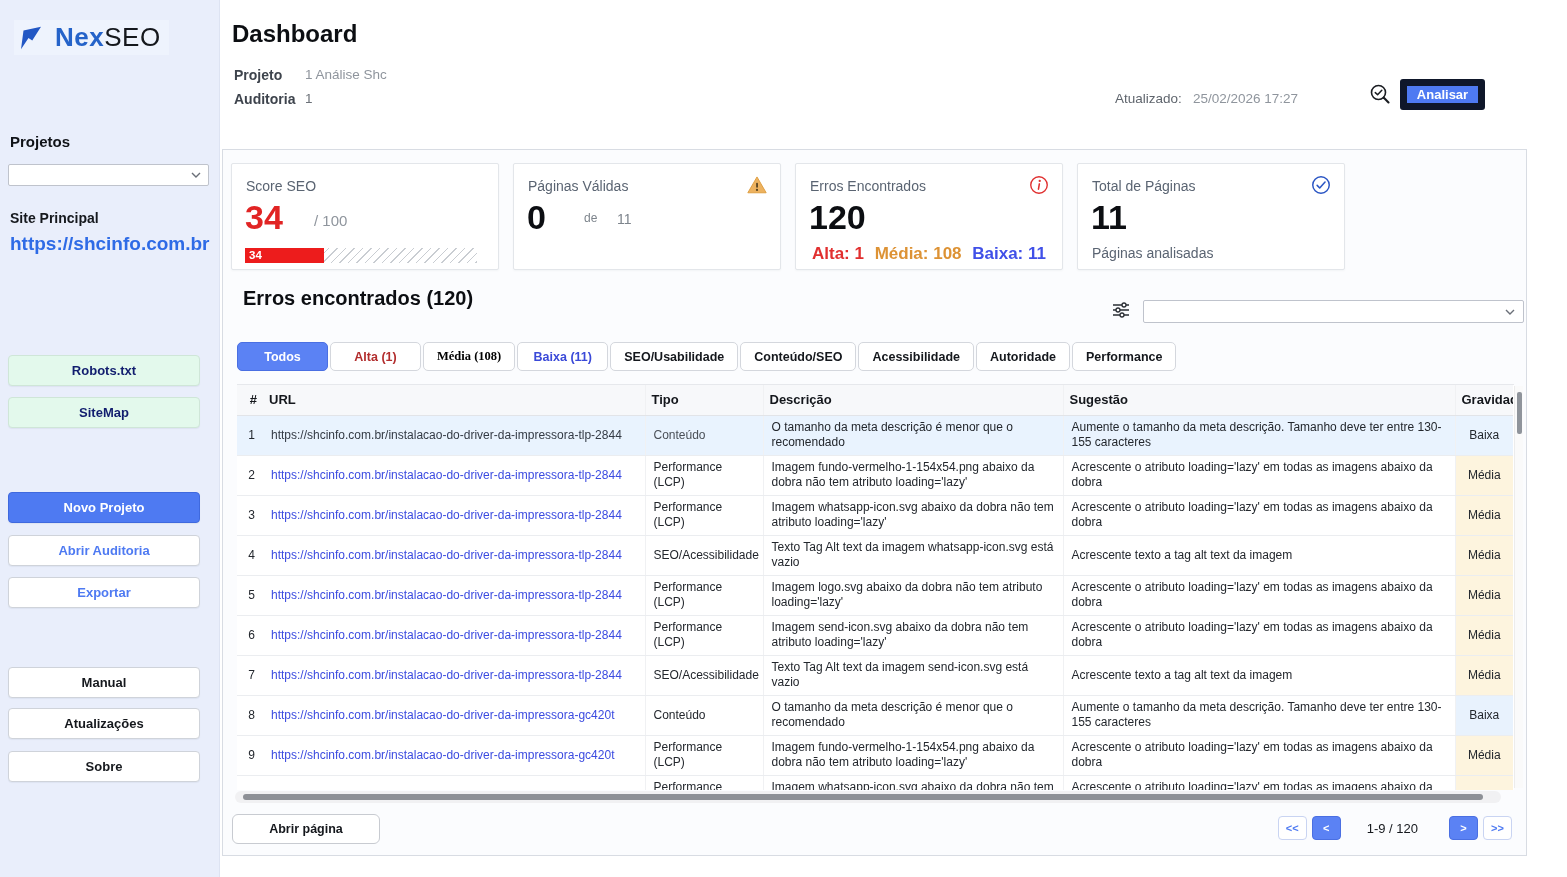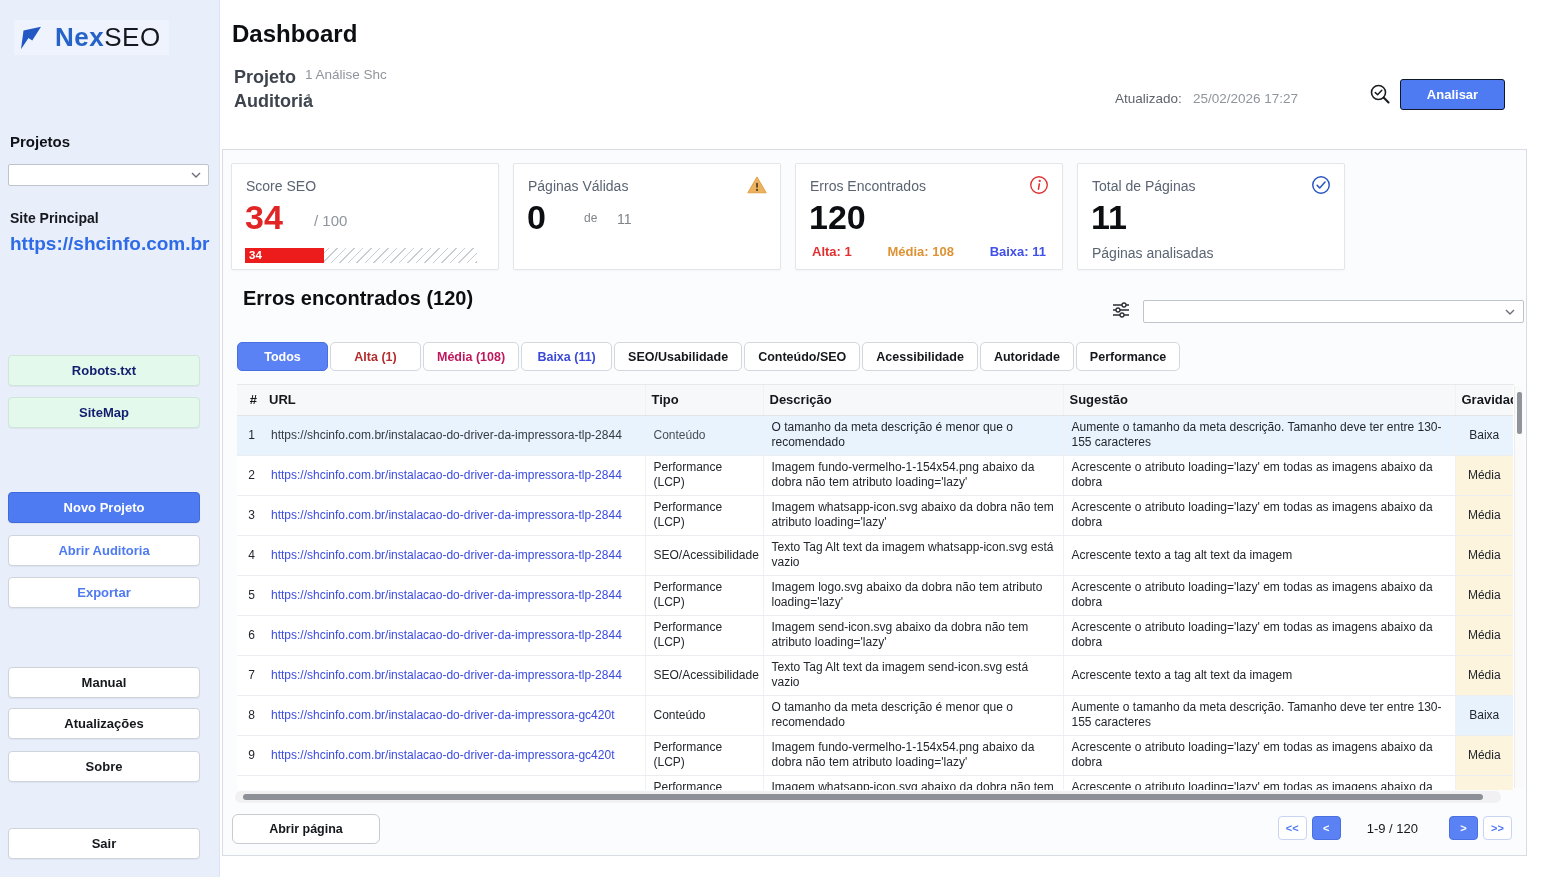--- a/index.html
+++ b/index.html
@@ -18,26 +18,26 @@
   .sb-site-label { position: absolute; left: 10px; top: 210px; font-size: 14px; font-weight: 600; color: #15181d; }
   .sb-site-url { position: absolute; left: 10px; top: 233px; font-size: 19px; color: #2e6be6; cursor: pointer; font-weight: bold; }
   .sb-btn { position: absolute; left: 8px; width: 192px; height: 31px; border: 1px solid #cfd3da; border-radius: 4px; background: #fff; font-family: "Liberation Sans", sans-serif; font-size: 13px; font-weight: 600; color: #15181d; cursor: pointer; box-shadow: 0 1px 1px rgba(20,30,60,.05); }
   .sb-btn.green { background: #e3f9ec; border-color: #cfe6d8; color: #111d6e; }
   .sb-btn.primary { background: #4e7af2; border-color: #3f69de; color: #fff; }
   .sb-btn.blue-text { color: #4e7af2; }
 
   
   .main { position: absolute; left: 221px; top: 0; width: 1346px; height: 877px; }
   .page-title { position: absolute; left: 11px; top: 20px; font-size: 24px; font-weight: 700; color: #0c0e12; }
-  .meta-label { position: absolute; font-size: 18px; font-weight: 600; color: #3e444d; }
+  .meta-label { position: absolute; font-size: 14px; font-weight: 600; color: #3e444d; }
   .meta-value { position: absolute; font-size: 13.5px; color: #8f959d; }
   .upd-label { position: absolute; left: 894px; top: 91px; font-size: 13.5px; color: #5f656d; }
   .upd-value { position: absolute; left: 972px; top: 91px; font-size: 13.5px; color: #8f959d; }
   .search-icon { position: absolute; left: 1147px; top: 82px; width: 24px; height: 24px; cursor: pointer; }
-  .analyze-btn { position: absolute; left: 1179px; top: 79px; width: 105px; height: 31px; background: #4e7af2; border: 1px solid #0f172a; border-radius: 3px; color: #fff; font-family: "Liberation Sans", sans-serif; font-size: 13px; font-weight: 700; cursor: pointer; }
+  .analyze-btn { position: absolute; left: 1179px; top: 79px; width: 85px; height: 31px; background: #4e7af2; border: 7px solid #0f172a; border-radius: 3px; color: #fff; font-family: "Liberation Sans", sans-serif; font-size: 13px; font-weight: 700; cursor: pointer; }
 
   
   .tabs { position: absolute; left: 7px; top: 127px; display: flex; align-items: flex-end; }
   .tab { padding: 4px 11px 3px; font-size: 12.5px; color: #1c2026; background: #f1f2f4; border: 1px solid #d8dade; border-bottom: none; margin-right: 1px; cursor: pointer; }
   .tab.active { background: #fff; font-weight: 600; padding: 5px 13px 5px; position: relative; top: 1px; border-color: #cfd2d7; z-index: 3; }
 
   
   .panel { position: absolute; left: 1px; top: 149px; width: 1305px; height: 707px; background: #fbfcfe; border: 1px solid #d8dce3; }
 
   
@@ -45,35 +45,35 @@
   .card { width: 268px; height: 107px; background: #fff; border: 1px solid #e3e6ea; border-radius: 2px; position: relative; box-shadow: 0 1px 2px rgba(30,40,60,.04); }
   .card-label { position: absolute; left: 14px; top: 14px; font-size: 14px; color: #5a6472; }
   .card-icon { position: absolute; right: 12px; top: 10px; width: 22px; height: 22px; }
   .card-big { position: absolute; left: 13px; top: 34px; font-size: 34px; font-weight: 800; color: #0c0e12; }
   .card-big.red { color: #e12424; }
   .score-denom { position: absolute; left: 82px; top: 48px; font-size: 15px; color: #8f959d; }
   .bar { position: absolute; left: 13px; top: 84px; width: 232px; height: 15px; background: repeating-linear-gradient(135deg, #fff 0px, #fff 5px, #c9cdd2 5px, #c9cdd2 6px); overflow: hidden; }
   .bar-fill { position: absolute; left: 0; top: 0; height: 100%; width: 34%; background: #ed1c1c; color: #fff; font-size: 11.5px; font-weight: 700; line-height: 15px; padding-left: 4px; }
   .pv-de { position: absolute; left: 70px; top: 47px; font-size: 12px; color: #7d848c; }
   .pv-total { position: absolute; left: 103px; top: 47px; font-size: 14px; color: #7d848c; }
-  .sev-row { position: absolute; left: 0; right: 0; top: 80px; display: flex; justify-content: space-between; padding: 0 16px; font-size: 13px; font-weight: 700; text-align: right; }
+  .sev-row { position: absolute; left: 0; right: 0; top: 80px; display: flex; justify-content: space-between; padding: 0 16px; font-size: 17px; font-weight: 700; text-align: right; }
   .sev-alta { color: #e12f2f; }
   .sev-media { color: #dd9234; }
   .sev-baixa { color: #4050e8; }
   .card-sub { position: absolute; left: 14px; top: 81px; font-size: 14px; color: #5a6472; }
 
   
   .errors-heading { position: absolute; left: 20px; top: 137px; font-size: 20px; font-weight: 700; color: #0c0e12; }
   .filter-sliders { position: absolute; left: 888px; top: 150px; width: 20px; height: 20px; cursor: pointer; }
   .big-select { position: absolute; left: 920px; top: 150px; width: 381px; height: 23px; background: #fff; border: 1px solid #bfc3cc; border-radius: 2px; display: flex; align-items: center; justify-content: flex-end; padding-right: 7px; cursor: default; }
   .filters { position: absolute; left: 14px; top: 192px; display: flex; gap: 2px; }
   .filter-btn { min-width: 91px; height: 29px; padding: 0 13px; background: #fff; border: 1px solid #d4d7dd; border-radius: 5px; font-family: "Liberation Sans", sans-serif; font-size: 12.5px; font-weight: 700; color: #14171c; cursor: pointer; }
   .filter-btn.active { background: #5b82f4; border-color: #4a6fe2; color: #fff; }
   .filter-btn.f-red { color: #b22d2d; }
-  .filter-btn.f-orange { color: #be185d; }
+  .filter-btn.f-orange { color: #000000; font-family: Liberation Serif, serif; }
   .filter-btn.f-blue { color: #3a49d8; }
 
   
   .tbl-wrap { position: absolute; left: 14px; top: 234px; width: 1277px; height: 406px; overflow: hidden; background: #fff; border-top: 1px solid #e6e8ec; }
   table.tbl { width: 1276px; border-collapse: collapse; table-layout: fixed; }
   .tbl th { height: 30px; background: #f7f8fa; font-size: 13px; font-weight: 700; color: #14171c; text-align: left; padding: 0 6px; border-bottom: 1px solid #e2e4e8; overflow: hidden; white-space: nowrap; }
   .tbl td { height: 40px; font-size: 12px; color: #23272d; padding: 2px 8px; border-bottom: 1px solid #ebedf0; line-height: 1.25; overflow: hidden; }
   .tbl th.bl, .tbl td.bl { border-left: 1px solid #f0f1f3; }
   .c-num { text-align: right; color: #23272d; padding-right: 2px; }
   th.c-num { text-align: right; }
@@ -128,21 +128,20 @@
     <a class="sb-site-url">https://shcinfo.com.br</a>
 
     <button class="sb-btn green" style="top:355px">Robots.txt</button>
     <button class="sb-btn green" style="top:397px">SiteMap</button>
     <button class="sb-btn primary" style="top:492px">Novo Projeto</button>
     <button class="sb-btn blue-text" style="top:535px">Abrir Auditoria</button>
     <button class="sb-btn blue-text" style="top:577px">Exportar</button>
     <button class="sb-btn" style="top:667px">Manual</button>
     <button class="sb-btn" style="top:708px">Atualizações</button>
     <button class="sb-btn" style="top:751px">Sobre</button>
-    <button class="sb-btn" style="top:828px">Sair</button>
   </div>
 
   <div class="main">
 
     <div class="page-title">Dashboard</div>
 
     <div class="meta-label" style="left:13px;top:67px">Projeto</div>
     <div class="meta-value" style="left:84px;top:67px">1 Análise Shc</div>
     <div class="meta-label" style="left:13px;top:91px">Auditoria</div>
     <div class="meta-value" style="left:84px;top:91px;color:#6c7178">1</div>

